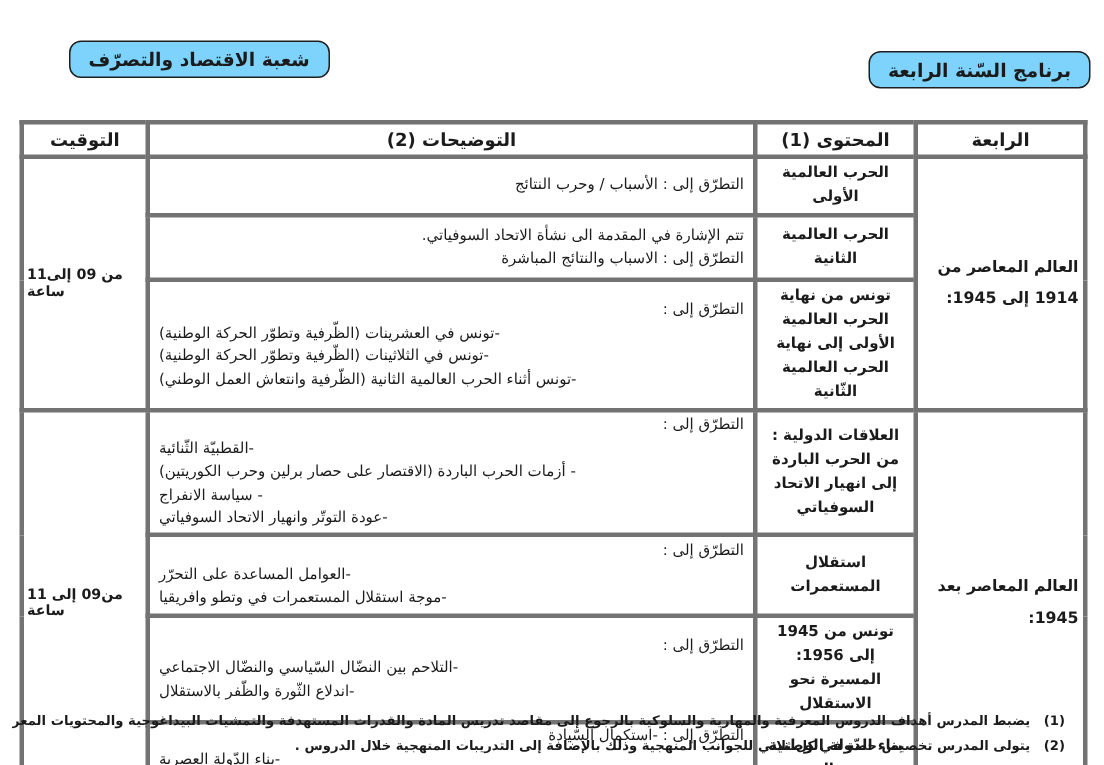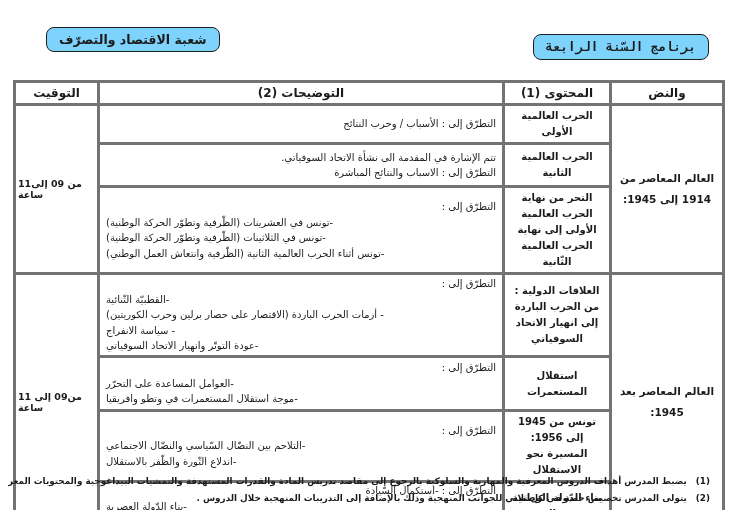--- a/index.html
+++ b/index.html
@@ -5,42 +5,42 @@
   html,body{margin:0;padding:0;background:#fff;}
   .page{
     position:relative;width:736px;height:510px;background:#ffffff;
     font-family:"DejaVu Sans",sans-serif;color:#1b1b1b;direction:rtl;overflow:hidden;
   }
   
   .hdr-box{
     position:absolute;border:1.6px solid #1f1f1f;border-radius:8px;
     padding:4px 12px;font-weight:bold;font-size:12.5px;white-space:nowrap;background:#7dd3fc;
   }
-  .program-box{top:34px;right:27px;font-family:Liberation Mono, monospace;}
+  .program-box{top:34px;right:9px;}
   .section-box{top:27px;left:46px;}
   .doc-title{
     position:absolute;top:40px;left:0;right:0;text-align:center;
     font-weight:bold;font-size:12.5px;
   }
   
   table.main{
     position:absolute;top:80px;right:11px;width:709px;
     border-collapse:collapse;table-layout:fixed;background:#fff;
   }
   table.main th,table.main td{
     border:3px solid #737373;overflow:hidden;vertical-align:middle;
   }
   col.c-axis{width:113px;} col.c-content{width:107px;}
   col.c-notes{width:405px;} col.c-timing{width:84px;}
   tr.h-hdr{height:23px;} tr.h-r1{height:22px;} tr.h-r2{height:43px;}
   tr.h-r3{height:64px;} tr.h-r4{height:83px;} tr.h-r5{height:54px;}
   tr.h-r6{height:55px;} tr.h-r7{height:46px;}
   th{font-size:12px;font-weight:bold;text-align:center;padding:0 2px;}
   td.axis{
-    font-size:10.5px;font-weight:bold;text-align:center;line-height:2;padding:2px 3px;
+    font-size:10.5px;font-weight:bold;text-align:right;line-height:2;padding:2px 3px;
   }
   td.content{
     font-size:10px;font-weight:bold;text-align:center;line-height:1.6;padding:2px 4px;
   }
   td.notes{font-size:10px;padding:0 6px;font-weight:normal;}
   td.notes .ln{line-height:1.55;white-space:nowrap;}
   td.notes .ln.r{text-align:right;}
   td.notes .ln.c{text-align:left;}
   td.timing{font-size:9.5px;font-weight:bold;text-align:left;padding:0 2px;}
   
@@ -65,21 +65,21 @@
 
   <table class="main">
     <colgroup>
       <col class="c-axis">
         <col class="c-content">
         <col class="c-notes">
         <col class="c-timing">
     </colgroup>
     <thead>
       <tr class="h-hdr">
-        <th>والنض</th>
+        <th>الرابعة</th>
         <th>المحتوى (1)</th>
         <th>التوضيحات (2)</th>
         <th>التوقيت</th>
       </tr>
     </thead>
     <tbody>
 
       <tr class="h-r1">
         <td class="axis" rowspan="3">العالم المعاصر من 1914 إلى 1945:</td>
         <td class="content">الحرب العالمية الأولى</td>
@@ -89,21 +89,21 @@
         <td class="timing" rowspan="3">من 09 إلى11 ساعة</td>
       </tr>
       <tr class="h-r2">
         <td class="content">الحرب العالمية الثانية</td>
         <td class="notes">
           <div class="ln r">تتم الإشارة في المقدمة الى نشأة الاتحاد السوفياتي.</div>
           <div class="ln r">التطرّق إلى : الاسباب والنتائج المباشرة</div>
         </td>
       </tr>
       <tr class="h-r3">
-        <td class="content">التحر من نهاية الحرب العالمية الأولى إلى نهاية الحرب العالمية الثّانية</td>
+        <td class="content">تونس من نهاية الحرب العالمية الأولى إلى نهاية الحرب العالمية الثّانية</td>
         <td class="notes">
           <div class="ln r">التطرّق إلى :</div>
           <div class="ln c">-تونس في العشرينات (الظّرفية وتطوّر الحركة الوطنية)</div>
           <div class="ln c">-تونس في الثلاثينات (الظّرفية وتطوّر الحركة الوطنية)</div>
           <div class="ln c">-تونس أثناء الحرب العالمية الثانية (الظّرفية وانتعاش العمل الوطني)</div>
         </td>
       </tr>
 
       <tr class="h-r4">
         <td class="axis" rowspan="4">العالم المعاصر بعد 1945:</td>

